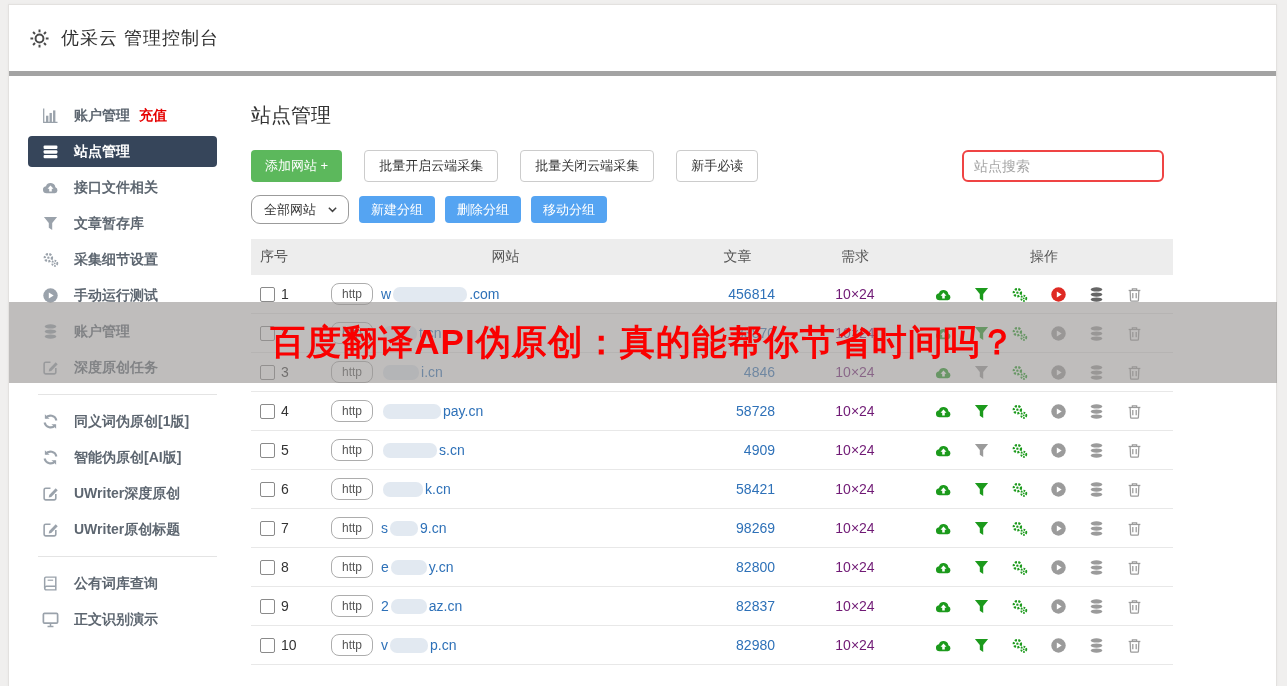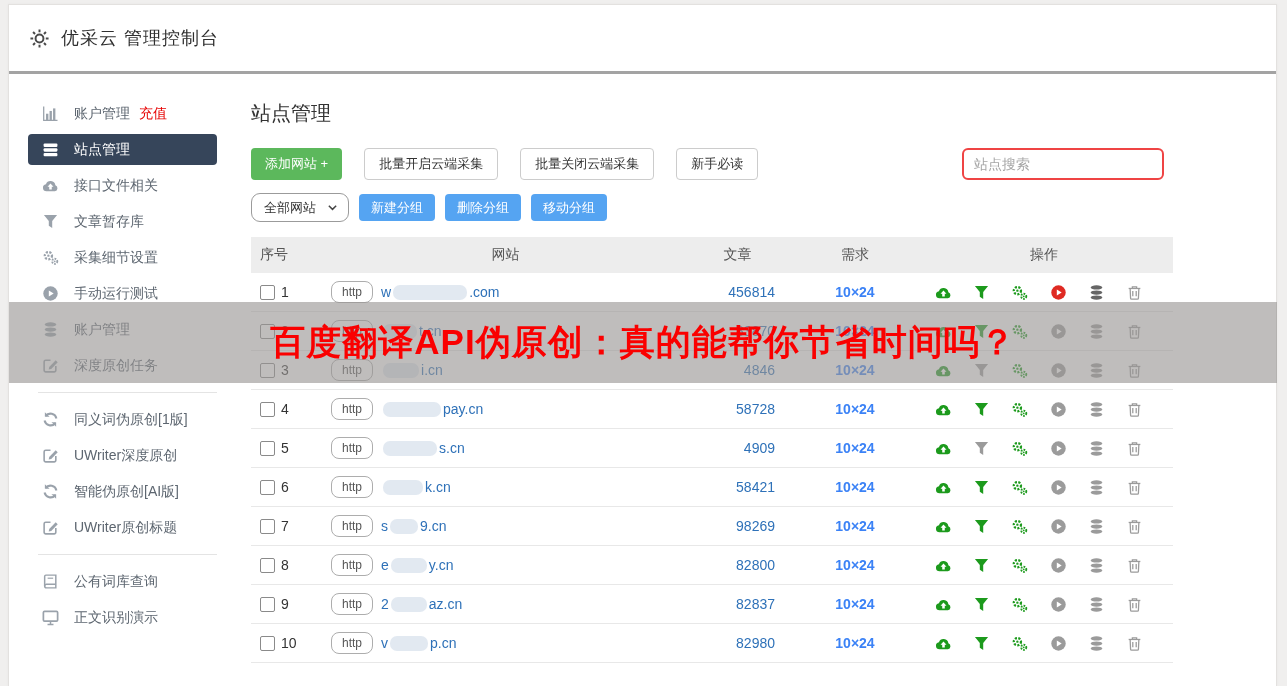--- a/index.html
+++ b/index.html
@@ -9,30 +9,30 @@
     font-family:"Liberation Sans","DejaVu Sans",sans-serif;
     -webkit-font-smoothing:antialiased;
   }
   .card{
     position:absolute;left:8px;top:4px;right:10px;bottom:0;
     background:#fff;border:1px solid #e3e1df;border-bottom:none;
     box-shadow:0 0 3px rgba(0,0,0,.04);
   }
   
   .topbar{
-    height:66px;border-bottom:3px solid #a3a3a3;
+    height:66px;border-bottom:5px solid #a3a3a3;
     display:flex;align-items:center;gap:11px;padding-left:20px;
   }
   .topbar .gear{width:21px;height:21px;color:#4a4a4a;display:inline-flex;}
   .topbar .gear svg{width:21px;height:21px;}
   .app-title{font-size:18px;color:#2f2f2f;letter-spacing:1px;}
 
   .layout{display:flex;}
   
-  .sidebar{width:234px;padding-top:24px;flex:none;}
+  .sidebar{width:234px;padding-top:24px;flex:none;font-weight:bold;}
   .side-item{
     height:31px;margin:0 26px 5px 19px;border-radius:4px;
     display:flex;align-items:center;gap:15px;padding-left:14px;
     color:#5d6670;font-size:14px;cursor:pointer;white-space:nowrap;
   }
   .side-item .s-icon{width:17px;height:17px;color:#9aa2ab;display:inline-flex;flex:none;}
   .side-item .s-icon svg{width:17px;height:17px;}
   .side-item.active{background:#36455a;color:#fff;}
   .side-item.active .s-icon{color:#fff;}
   .s-badge{color:#e60000;display:none;margin-left:-6px;}
@@ -77,21 +77,21 @@
   .thead .c5{display:block;text-align:center;padding:0;}
   .cb{width:13px;height:13px;border:1px solid #8a8a8a;border-radius:2px;background:#fff;flex:none;cursor:pointer;}
   .num{color:#333;}
   .http-badge{
     border:1px solid #adadad;border-radius:8px;background:#fff;color:#555;
     font-size:12px;padding:4px 10px;margin-right:8px;cursor:pointer;line-height:1;
   }
   .domain{color:#2e71b8;text-decoration:none;cursor:pointer;display:inline-flex;align-items:center;}
   .mask{display:inline-block;height:15px;background:#dde5ee;border-radius:7px;margin:0 2px;opacity:.85;}
   .articles{color:#2e71b8;text-decoration:none;cursor:pointer;}
-  .demand{color:#3b82f6;font-weight:bold;}
+  .demand{color:#701a75;}
   .act{display:inline-flex;cursor:pointer;}
   .act svg{width:17px;height:17px;}
 
   
   .overlay-band{
     position:absolute;left:9px;right:10px;top:302px;height:81px;z-index:20;
     background:rgba(151,149,147,.62);
     display:flex;align-items:center;justify-content:center;
   }
   .overlay-text{
@@ -209,37 +209,37 @@
               <path fill="none" stroke="currentColor" stroke-width="1.9" d="M2.4 9a5.8 5.8 0 0 0 10.2 2.3"></path>
               <path fill="currentColor" d="M13.3 14.9v-4.4H8.9z"></path>
             </svg>
           </span>
     <span class="s-label">同义词伪原创[1版]</span>
 
   </div>
         <div class="side-item">
     <span class="s-icon">
             <svg viewBox="0 0 16 16">
-              <path fill="none" stroke="currentColor" stroke-width="1.5" d="M13 8.5v4A1.5 1.5 0 0 1 11.5 14h-8A1.5 1.5 0 0 1 2 12.5v-8A1.5 1.5 0 0 1 3.5 3H8"></path>
-              <path fill="currentColor" d="M6.8 9.3l6.1-6.2 1.9 1.9-6.1 6.2-2.4.5z"></path>
-            </svg>
-          </span>
-    <span class="s-label">UWriter深度原创</span>
-
-  </div>
-        <div class="side-item">
-    <span class="s-icon">
-            <svg viewBox="0 0 16 16">
               <path fill="none" stroke="currentColor" stroke-width="1.9" d="M13.6 7A5.8 5.8 0 0 0 3.4 4.7"></path>
               <path fill="currentColor" d="M2.7 1.1v4.4h4.4z"></path>
               <path fill="none" stroke="currentColor" stroke-width="1.9" d="M2.4 9a5.8 5.8 0 0 0 10.2 2.3"></path>
               <path fill="currentColor" d="M13.3 14.9v-4.4H8.9z"></path>
             </svg>
           </span>
     <span class="s-label">智能伪原创[AI版]</span>
+
+  </div>
+        <div class="side-item">
+    <span class="s-icon">
+            <svg viewBox="0 0 16 16">
+              <path fill="none" stroke="currentColor" stroke-width="1.5" d="M13 8.5v4A1.5 1.5 0 0 1 11.5 14h-8A1.5 1.5 0 0 1 2 12.5v-8A1.5 1.5 0 0 1 3.5 3H8"></path>
+              <path fill="currentColor" d="M6.8 9.3l6.1-6.2 1.9 1.9-6.1 6.2-2.4.5z"></path>
+            </svg>
+          </span>
+    <span class="s-label">UWriter深度原创</span>
 
   </div>
         <div class="side-item">
     <span class="s-icon">
             <svg viewBox="0 0 16 16">
               <path fill="none" stroke="currentColor" stroke-width="1.5" d="M13 8.5v4A1.5 1.5 0 0 1 11.5 14h-8A1.5 1.5 0 0 1 2 12.5v-8A1.5 1.5 0 0 1 3.5 3H8"></path>
               <path fill="currentColor" d="M6.8 9.3l6.1-6.2 1.9 1.9-6.1 6.2-2.4.5z"></path>
             </svg>
           </span>
     <span class="s-label">UWriter原创标题</span>

